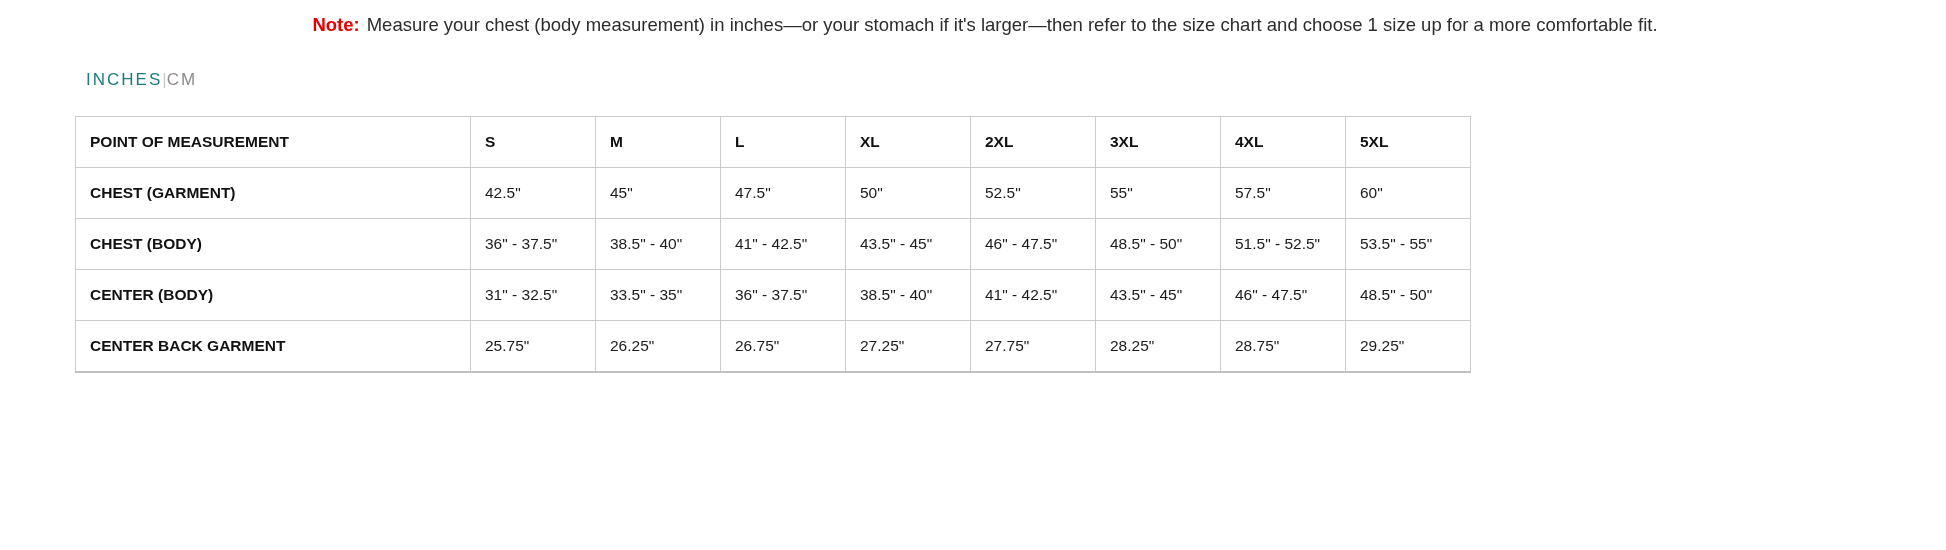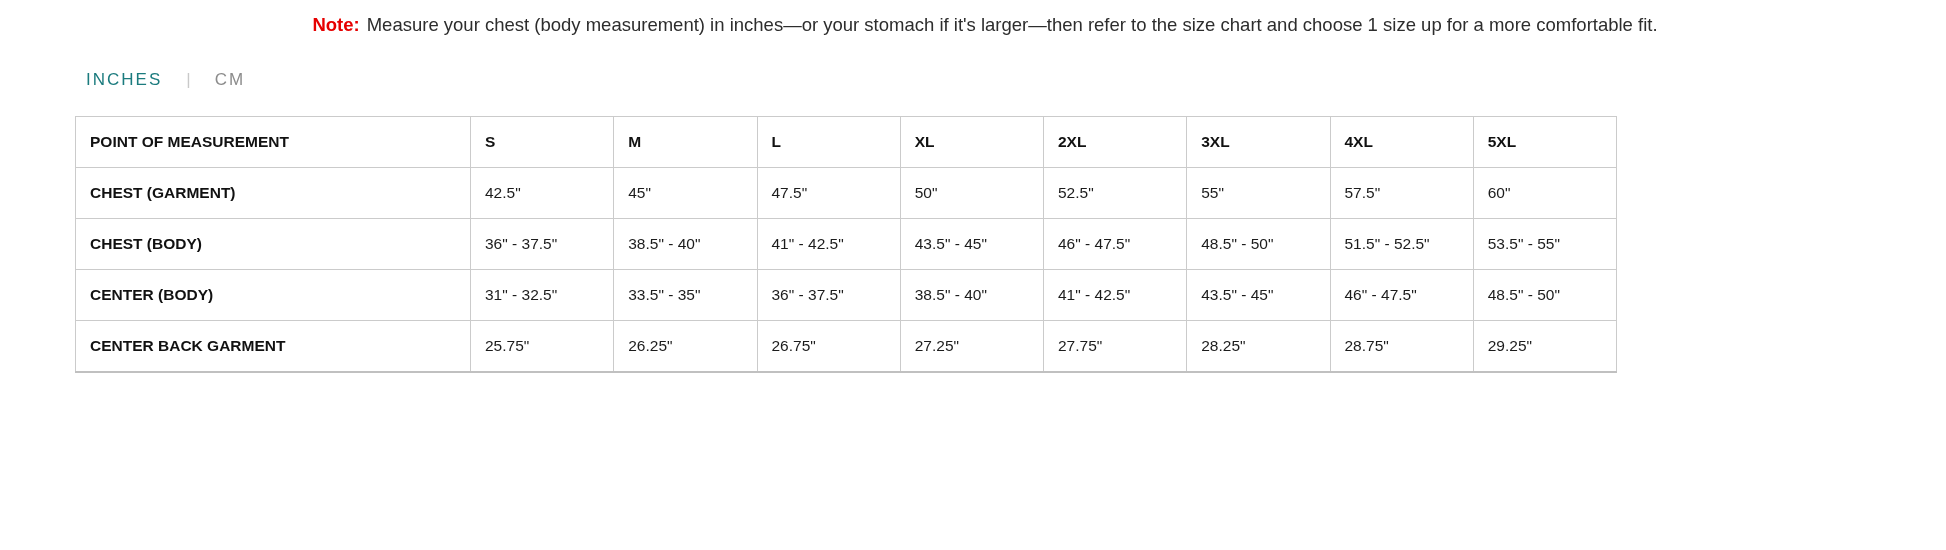--- a/index.html
+++ b/index.html
@@ -22,38 +22,38 @@
     font-weight:bold;
     margin-right:7px;
     margin-left:24px;
   }
   .unit-toggle {
     margin:33px 0 0 86px;
     font-size:17px;
     letter-spacing:2px;
     display:flex;
     align-items:center;
-    gap:24px;
+    gap:0;
   }
   .unit-inches {
     color:var(--accent-teal,#1b7b7e);
     cursor:pointer;
   }
   .unit-sep {
     color:#c9c9c9;
     font-weight:300;
     letter-spacing:0;
   }
   .unit-cm {
     color:var(--inactive-gray,#8c8c8c);
     cursor:pointer;
   }
   table.size-chart {
     margin:26px 0 0 75px;
-    width:1542px;
+    width:1396px;
     border-collapse:collapse;
     table-layout:fixed;
   }
   .size-chart th, .size-chart td {
     border:1px solid var(--border-gray,#cbcbcb);
     height:51px;
     padding:0 6px 0 14px;
     text-align:left;
     vertical-align:middle;
     font-size:15.5px;

